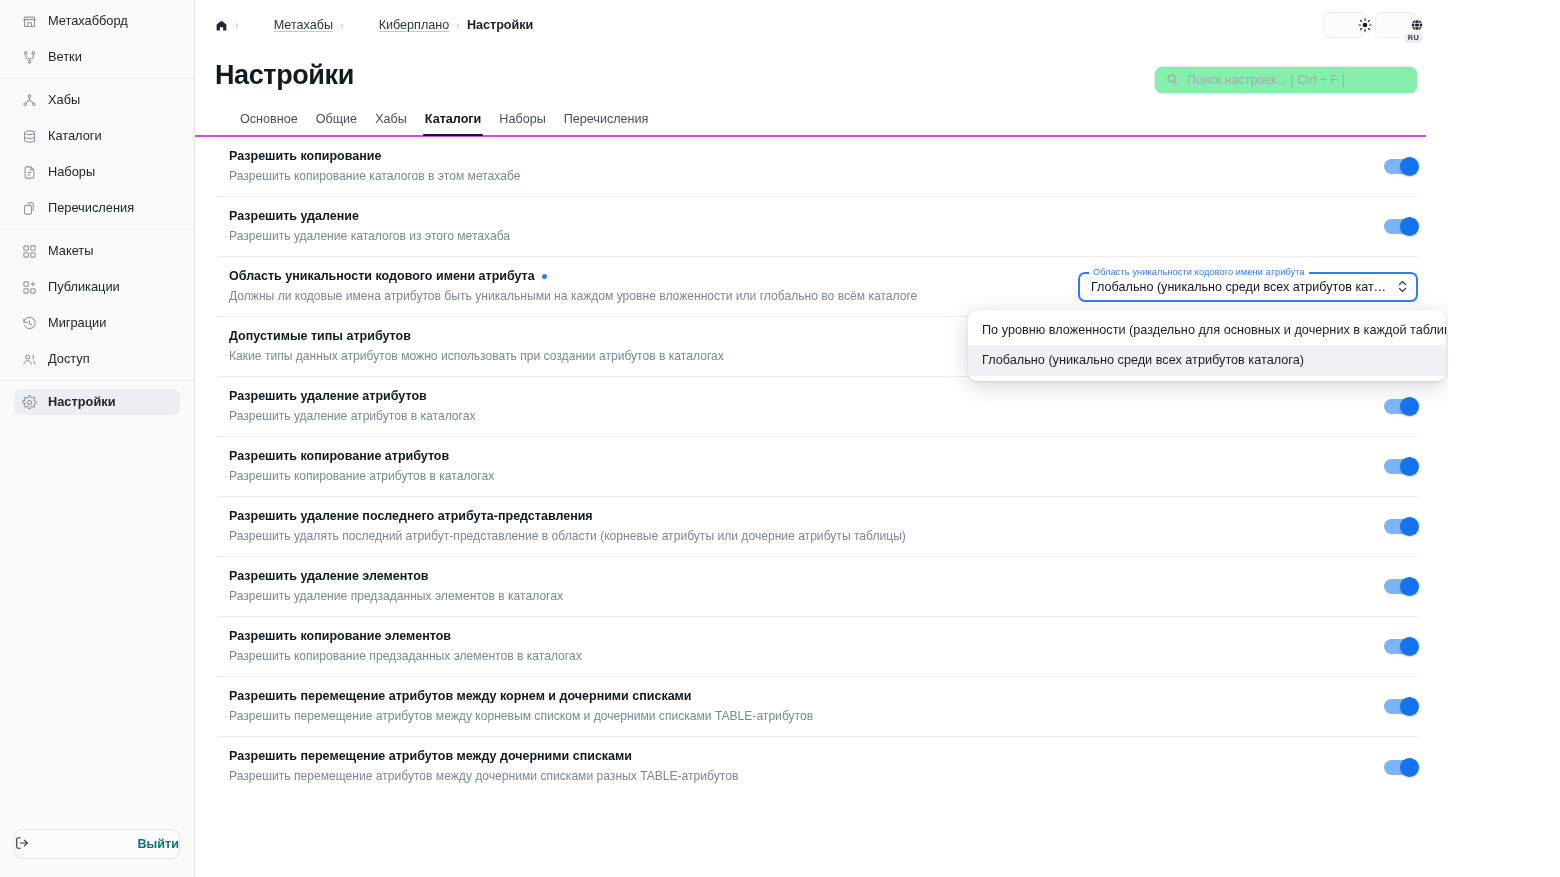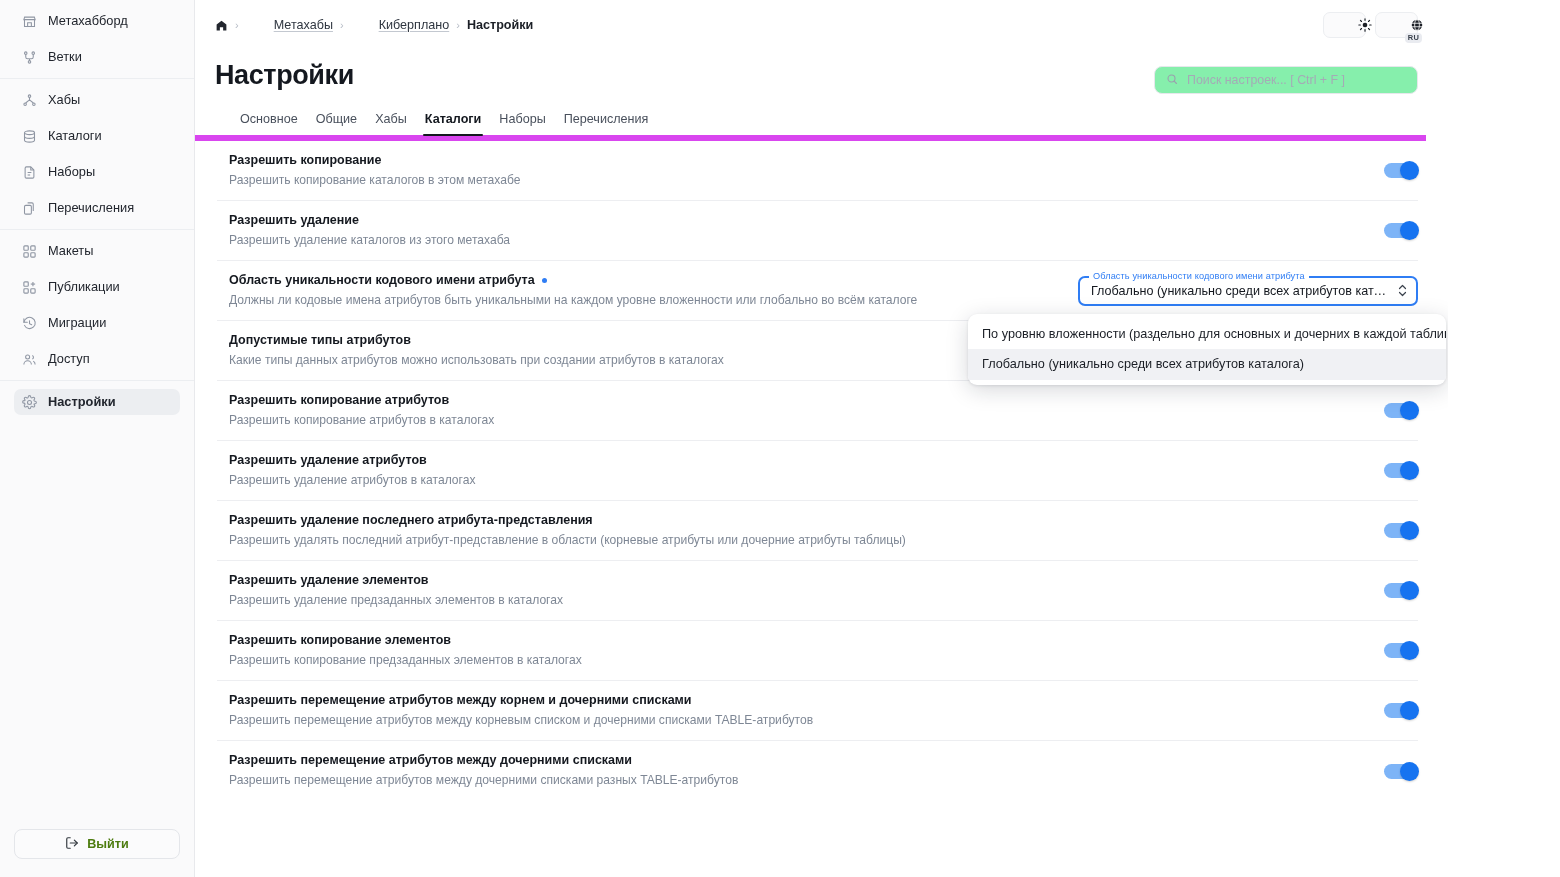--- a/index.html
+++ b/index.html
@@ -39,22 +39,22 @@
   .nav-ico svg { width: 15px; height: 15px; display: block; }
   .nav-label { line-height: 1; }
 
   .sidebar-spacer { flex: 1 1 auto; }
   .logout-wrap { padding: 0 14px 18px; }
   .logout-btn {
     width: 100%; height: 30px;
     border: 1px solid #e4e6ea;
     border-radius: 8px;
     background: #fbfbfc;
-    display: flex; align-items: center; justify-content: center; gap: 8px;
-    font-size: 12.6px; color: #4d7c0f; font-weight: 600;
+    display: flex; align-items: center; justify-content: space-between; gap: 8px;
+    font-size: 12.6px; color: #0f766e; font-weight: 600;
     cursor: pointer;
   }
   .logout-btn svg { width: 14px; height: 14px; color: #33383f; }
 
   
   .main { flex: 1 1 auto; position: relative; background: #ffffff; height: 877px; overflow: hidden; }
 
   .topbar {
     height: 50px; display: flex; align-items: center;
     padding: 0 30px 0 20px;
@@ -100,21 +100,21 @@
   .search-box input {
     border: 0; outline: 0; background: transparent;
     font-size: 12.4px; color: #22262e; width: 100%;
     font-family: inherit;
   }
   .search-box input::placeholder { color: #a4abb6; }
 
   .tabs {
     display: flex; align-items: flex-end; gap: 0;
     padding: 18px 30px 0 36px;
-    border-bottom: 6px solid #d946ef;
+    border-bottom: 2px solid #d946ef;
     position: relative;
     margin-right: 22px;
   }
   .tab {
     font-size: 12.6px; color: #49505c;
     padding: 0 9px 9px; cursor: pointer;
     position: relative; white-space: nowrap;
   }
   .tab.active { color: #14181f; font-weight: 700; }
   .tab.active::after {
@@ -499,36 +499,36 @@
                   </svg>
                 </span>
                 <span class="chk-label">Таблица</span>
               </label>
             </div>
           </div>
         </div>
         <div class="srow">
           <div class="srow-text">
             <div class="srow-title">
+              <span>Разрешить удаление атрибутов</span>
+            </div>
+            <div class="srow-desc">Разрешить удаление атрибутов в каталогах</div>
+          </div>
+          <div class="srow-ctl">
+            <div class="toggle">
+              <span class="knob"></span>
+            </div>
+          </div>
+        </div>
+        <div class="srow">
+          <div class="srow-text">
+            <div class="srow-title">
               <span>Разрешить копирование атрибутов</span>
             </div>
             <div class="srow-desc">Разрешить копирование атрибутов в каталогах</div>
-          </div>
-          <div class="srow-ctl">
-            <div class="toggle">
-              <span class="knob"></span>
-            </div>
-          </div>
-        </div>
-        <div class="srow">
-          <div class="srow-text">
-            <div class="srow-title">
-              <span>Разрешить удаление атрибутов</span>
-            </div>
-            <div class="srow-desc">Разрешить удаление атрибутов в каталогах</div>
           </div>
           <div class="srow-ctl">
             <div class="toggle">
               <span class="knob"></span>
             </div>
           </div>
         </div>
         <div class="srow">
           <div class="srow-text">
             <div class="srow-title">

